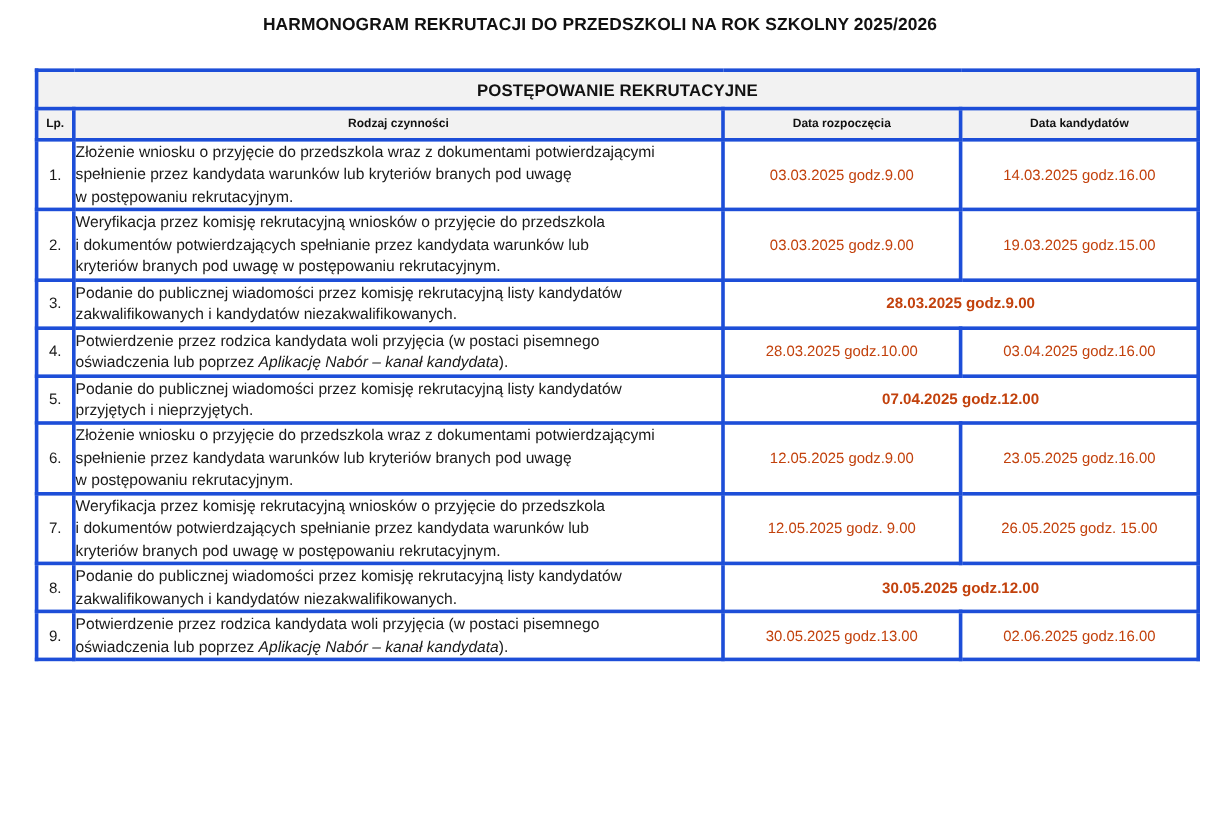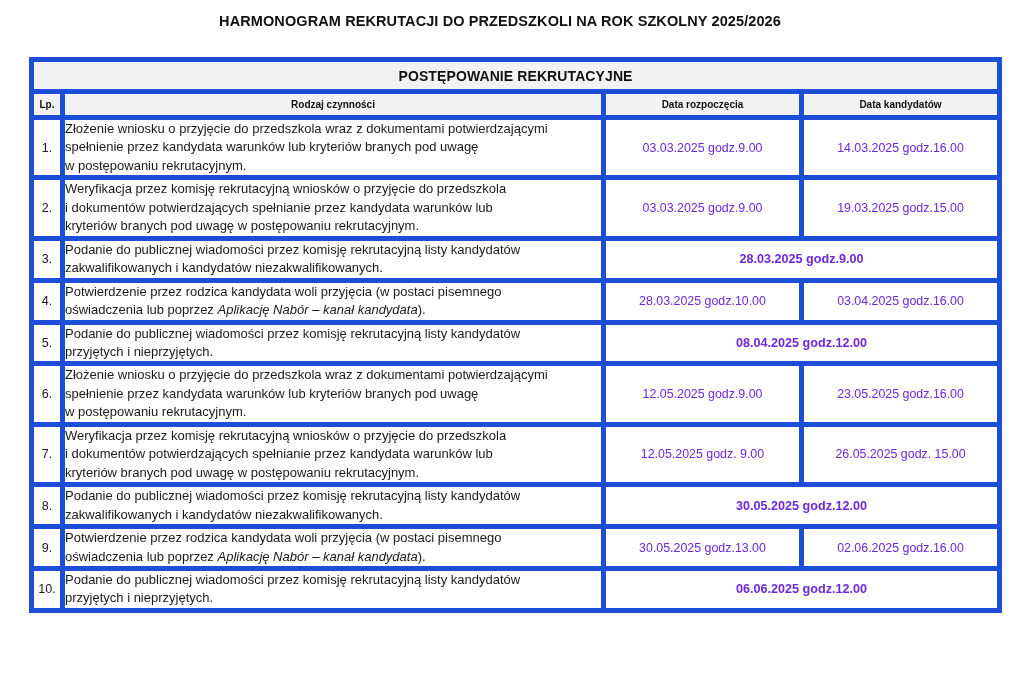--- a/index.html
+++ b/index.html
@@ -36,21 +36,21 @@
     top: 57px;
     width: 968px;
   }
   table.schedule {
     width: 968px;
     border-collapse: collapse;
     table-layout: fixed;
     font-size: 12.4px;
   }
   table.schedule td, table.schedule th {
-    border: 5px solid #1d4ed8;
+    border: 3px solid #1d4ed8;
     vertical-align: middle;
     padding: 0;
     box-sizing: border-box;
   }
   
   col.c-lp   { width: 31px; }
   col.c-act  { width: 541px; }
   col.c-from { width: 198px; }
   col.c-to   { width: 198px; }
 
@@ -79,21 +79,21 @@
   .act-cell {
     text-align: left;
     padding: 5px 8px 5px 9px;
     line-height: 1.42;
     font-size: 13px;
     color: #1a1a1a;
   }
   .date-cell {
     text-align: center;
     font-size: 12.4px;
-    color: #6d28d9;
+    color: #c2410c;
   }
   .date-cell.bold {
     font-weight: bold;
     font-size: 12.6px;
   }
   .act-cell em {
     font-style: italic;
   }
 </style>
 </head>
@@ -157,21 +157,21 @@
             </td>
             <td class="date-cell">28.03.2025 godz.10.00</td>
             <td class="date-cell">03.04.2025 godz.16.00</td>
           </tr>
           <tr>
             <td class="lp-cell">5.</td>
             <td class="act-cell">
               <div>Podanie do publicznej wiadomości przez komisję rekrutacyjną listy  kandydatów</div>
               <div>przyjętych i nieprzyjętych.</div>
             </td>
-            <td class="date-cell bold" colspan="2">08.04.2025 godz.12.00</td>
+            <td class="date-cell bold" colspan="2">07.04.2025 godz.12.00</td>
           </tr>
           <tr>
             <td class="lp-cell">6.</td>
             <td class="act-cell">
               <div>Złożenie wniosku o przyjęcie do przedszkola wraz z dokumentami  potwierdzającymi</div>
               <div>spełnienie  przez  kandydata  warunków  lub  kryteriów  branych  pod  uwagę</div>
               <div>w postępowaniu  rekrutacyjnym.</div>
             </td>
             <td class="date-cell">12.05.2025 godz.9.00</td>
             <td class="date-cell">23.05.2025 godz.16.00</td>
@@ -196,25 +196,17 @@
           </tr>
           <tr>
             <td class="lp-cell">9.</td>
             <td class="act-cell">
               <div><span>Potwierdzenie przez rodzica kandydata woli przyjęcia (w postaci pisemnego</span></div>
               <div><span>oświadczenia lub poprzez </span><em>Aplikację Nabór – kanał kandydata</em><span>).</span></div>
             </td>
             <td class="date-cell">30.05.2025 godz.13.00</td>
             <td class="date-cell">02.06.2025 godz.16.00</td>
           </tr>
-          <tr>
-            <td class="lp-cell">10.</td>
-            <td class="act-cell">
-              <div>Podanie do publicznej wiadomości przez komisję rekrutacyjną listy kandydatów</div>
-              <div>przyjętych i nieprzyjętych.</div>
-            </td>
-            <td class="date-cell bold" colspan="2">06.06.2025 godz.12.00</td>
-          </tr>
         </tbody>
     </table>
   </div>
 
 </div>
 
 </body></html>

